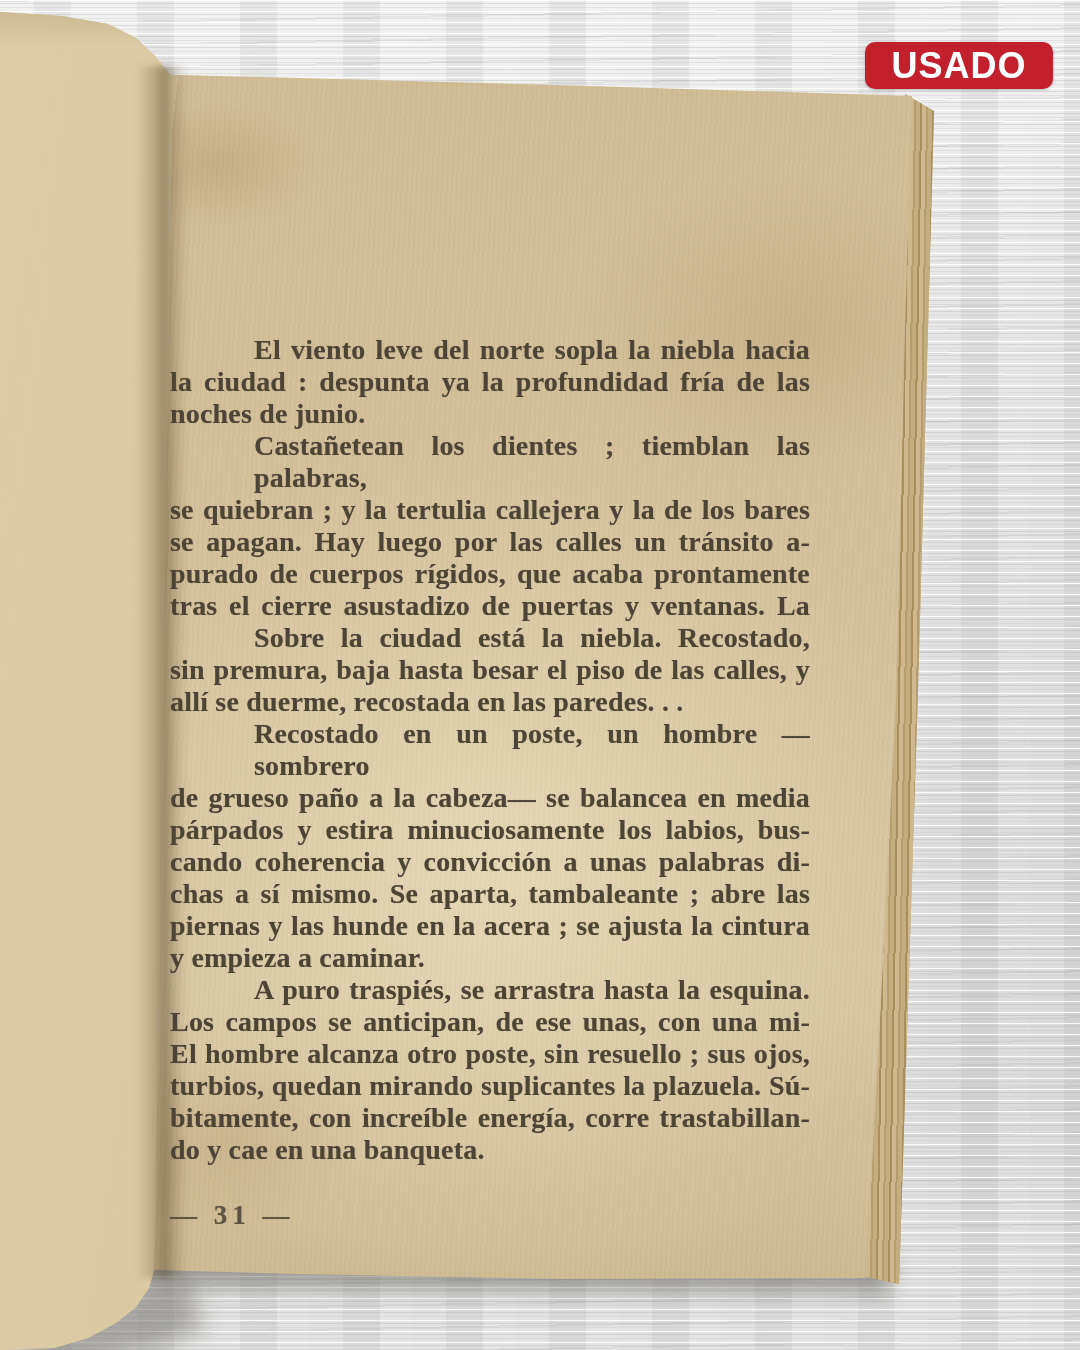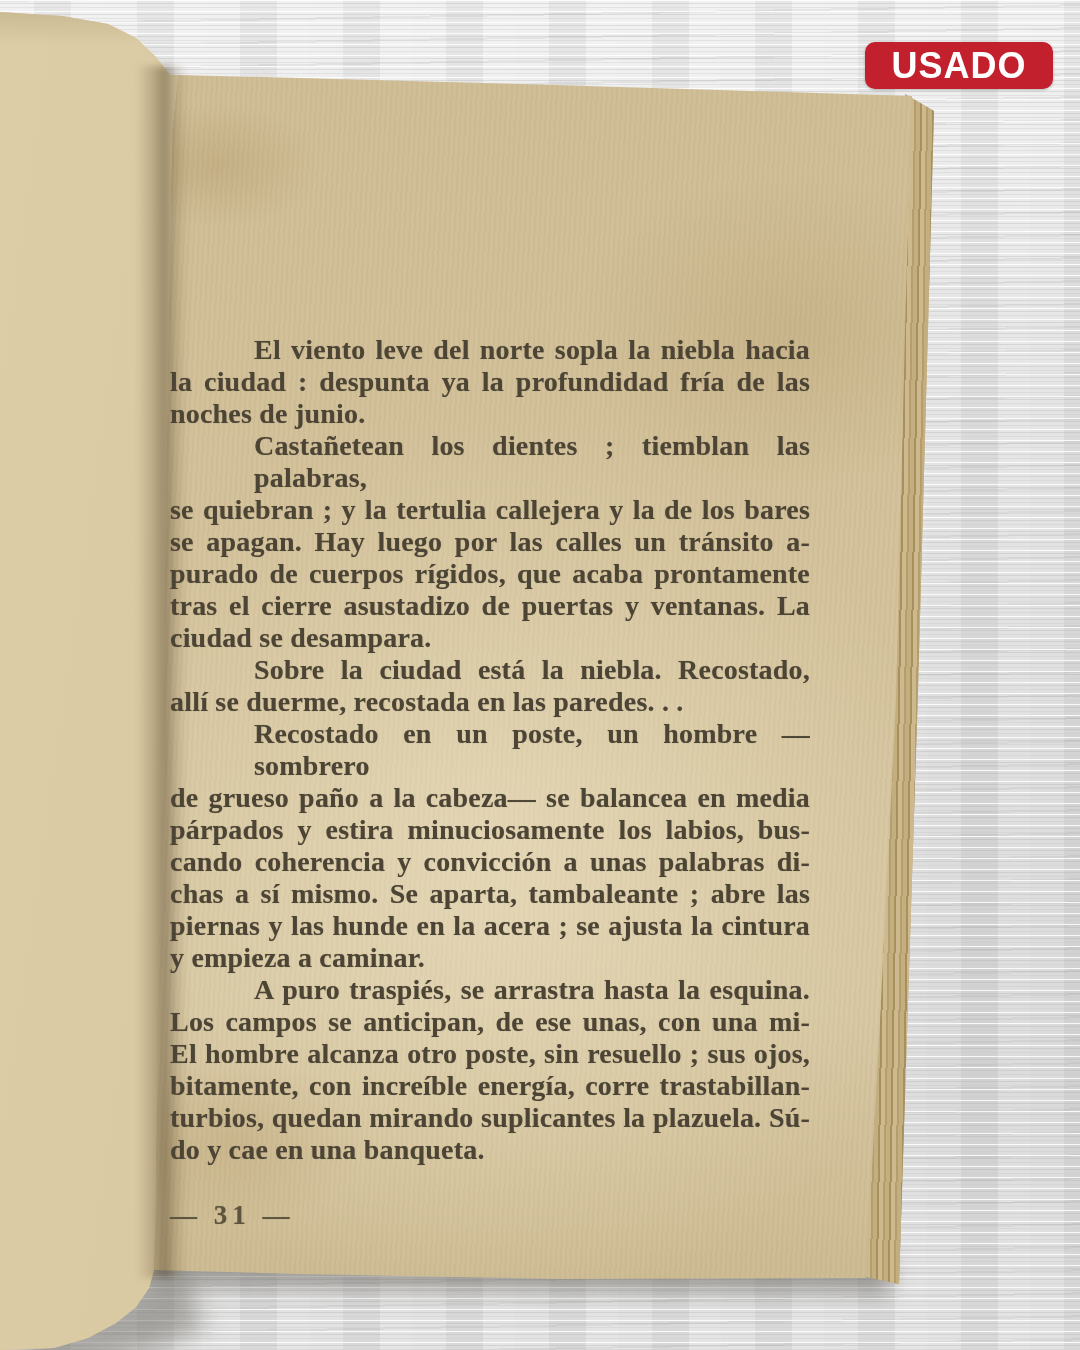--- a/index.html
+++ b/index.html
@@ -109,35 +109,35 @@
     <div class="text-block" style="color: rgb(76, 68, 53);">
 
     <div class="tline indent">El viento leve del norte sopla la niebla hacia</div>
         <div class="tline">la ciudad : despunta ya la profundidad fría de las</div>
         <div class="tline pend">noches de junio.</div>
         <div class="tline indent">Castañetean los dientes ; tiemblan las palabras,</div>
         <div class="tline">se quiebran ; y la tertulia callejera y la de los bares</div>
         <div class="tline">se apagan. Hay luego por las calles un tránsito a-</div>
         <div class="tline">purado de cuerpos rígidos, que acaba prontamente</div>
         <div class="tline">tras el cierre asustadizo de puertas y ventanas. La</div>
-        <div class="tline pend">ciudad se desampara.</div>
         <div class="tline indent">Sobre la ciudad está la niebla. Recostado,</div>
+        <div class="tline">sin premura, baja hasta besar el piso de las calles, y</div>
         <div class="tline pend">allí se duerme, recostada en las paredes. . .</div>
         <div class="tline indent">Recostado en un poste, un hombre —sombrero</div>
         <div class="tline">de grueso paño a la cabeza— se balancea en media</div>
         <div class="tline">párpados y estira minuciosamente los labios, bus-</div>
         <div class="tline">cando coherencia y convicción a unas palabras di-</div>
         <div class="tline">chas a sí mismo. Se aparta, tambaleante ; abre las</div>
         <div class="tline">piernas y las hunde en la acera ; se ajusta la cintura</div>
         <div class="tline pend">y empieza a caminar.</div>
         <div class="tline indent">A puro traspiés, se arrastra hasta la esquina.</div>
         <div class="tline">Los campos se anticipan, de ese unas, con una mi-</div>
         <div class="tline">El hombre alcanza otro poste, sin resuello ; sus ojos,</div>
+        <div class="tline">turbios, quedan mirando suplicantes la plazuela. Sú-</div>
         <div class="tline">bitamente, con increíble energía, corre trastabillan-</div>
-        <div class="tline">turbios, quedan mirando suplicantes la plazuela. Sú-</div>
         <div class="tline pend">do y cae en una banqueta.</div>
       </div>
 
     <div class="page-number">— 31 —</div>
   </div>
 
   <div class="usado-badge" style="background: rgb(194, 32, 45); color: rgb(255, 255, 255);">
     <span>USADO</span>
   </div>
 </div>

